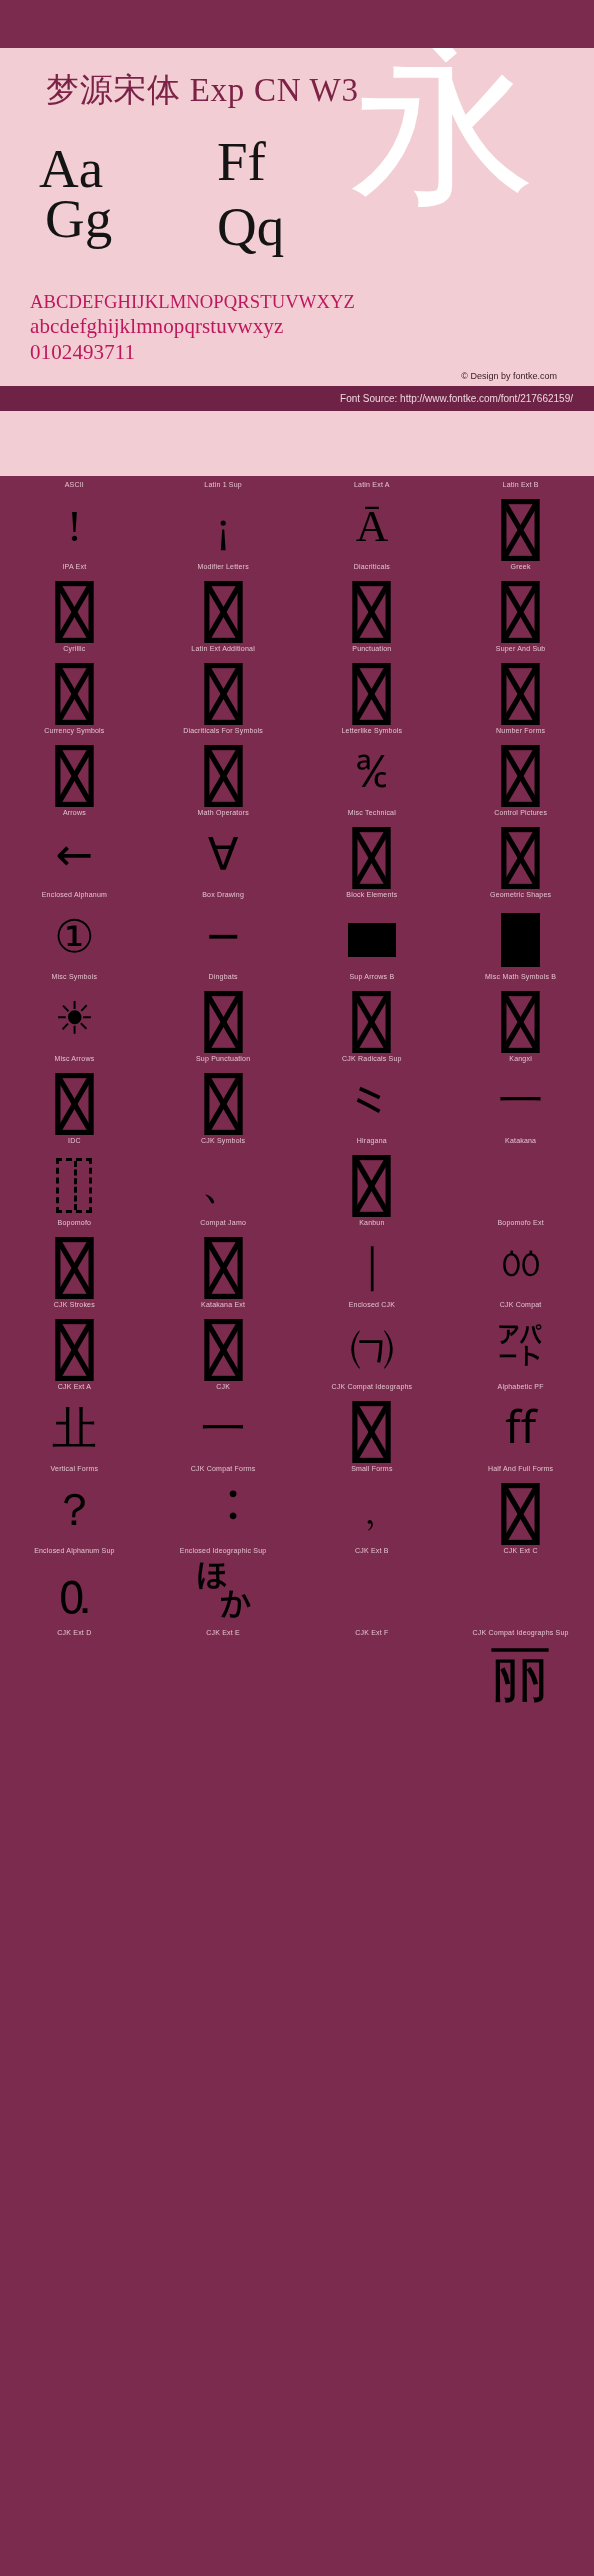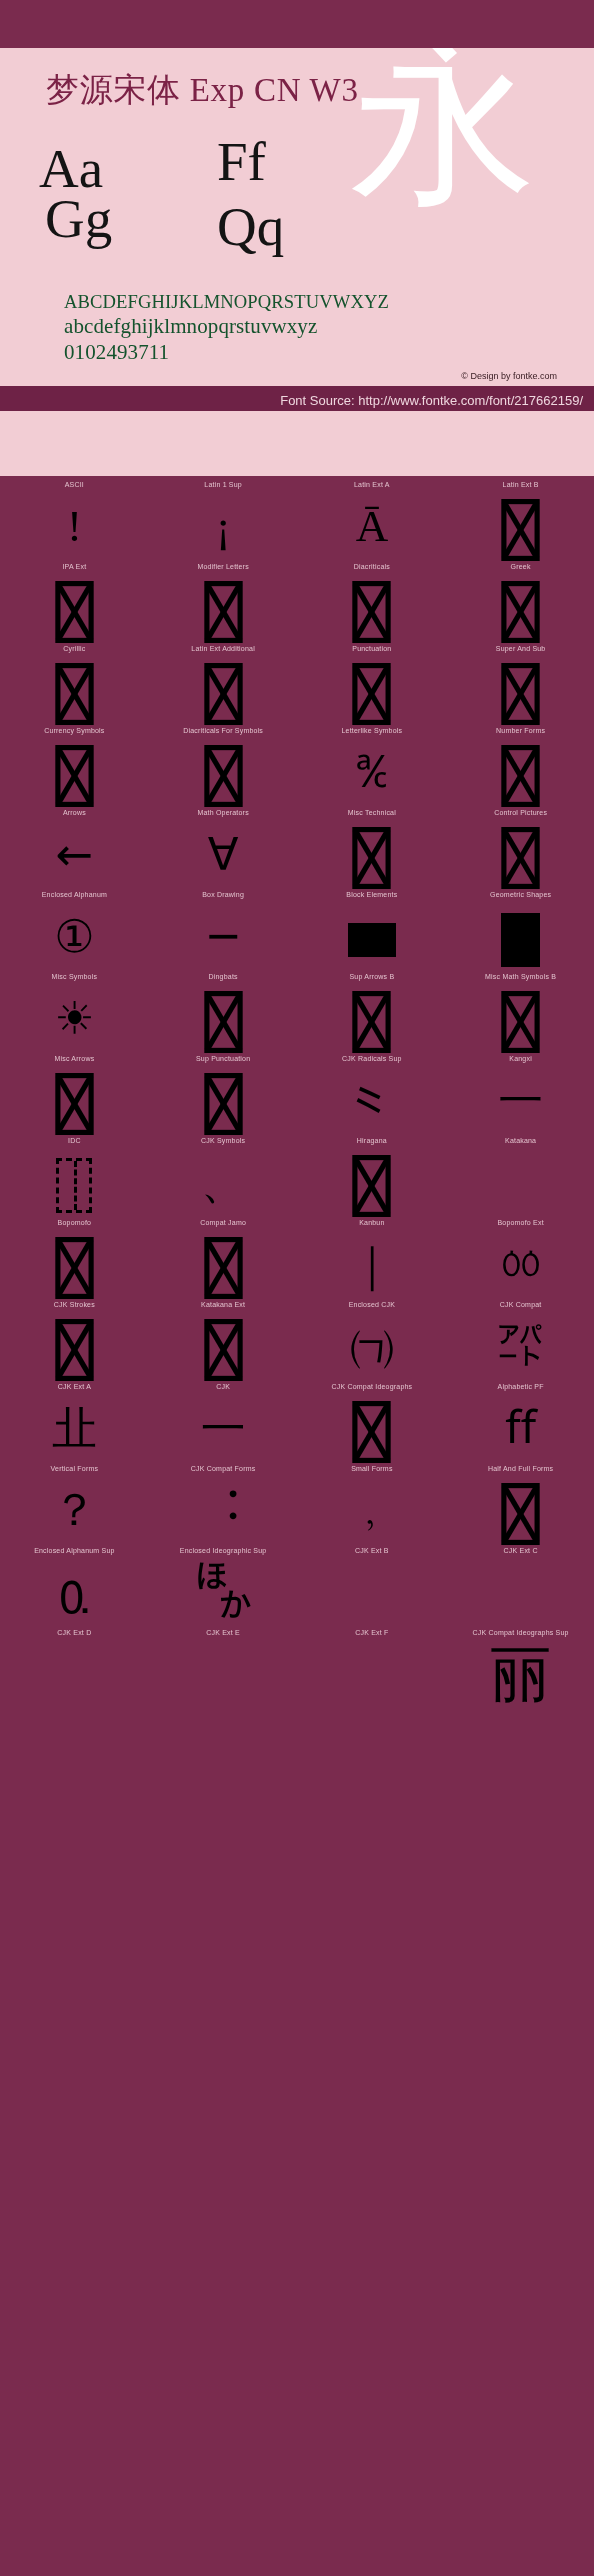--- a/index.html
+++ b/index.html
@@ -53,23 +53,23 @@
   .bigcjk{
     position:absolute;
     left:350px; top:-22px;
     font-family:"DejaVu Sans", sans-serif;
     font-size:186px;
     line-height:1;
     color:#ffffff;
   }
   .alpha{
     position:absolute;
-    left:64px;
+    left:30px;
     font-family:"Liberation Serif", serif;
-    color:#14532d;
+    color:#be185d;
     white-space:nowrap;
     text-align:center;
   }
   .alpha-u{ top:243px; font-size:18.6px; letter-spacing:0.1px; }
   .alpha-l{ top:266px; font-size:21px; letter-spacing:0.1px; }
   .alpha-n{ top:292px; font-size:21px; letter-spacing:0.1px; }
   .credit{
     position:absolute;
     right:38px; top:323px;
     font-size:9px;
@@ -77,22 +77,22 @@
     font-family:"Liberation Sans", sans-serif;
   }
   .srcbar{
     position:absolute;
     left:0; right:0; top:338px;
     height:25px;
     background:#6e2246;
   }
   .srcbar span{
     position:absolute;
-    right:12px; top:6.7px;
-    font-size:13px;
+    right:22px; top:6.7px;
+    font-size:10px;
     color:#efd7df;
   }
 
   
   .blocks{
     position:relative;
     background:#7a2b4e;
     padding-top:4.5px;
   }
   .brow{

